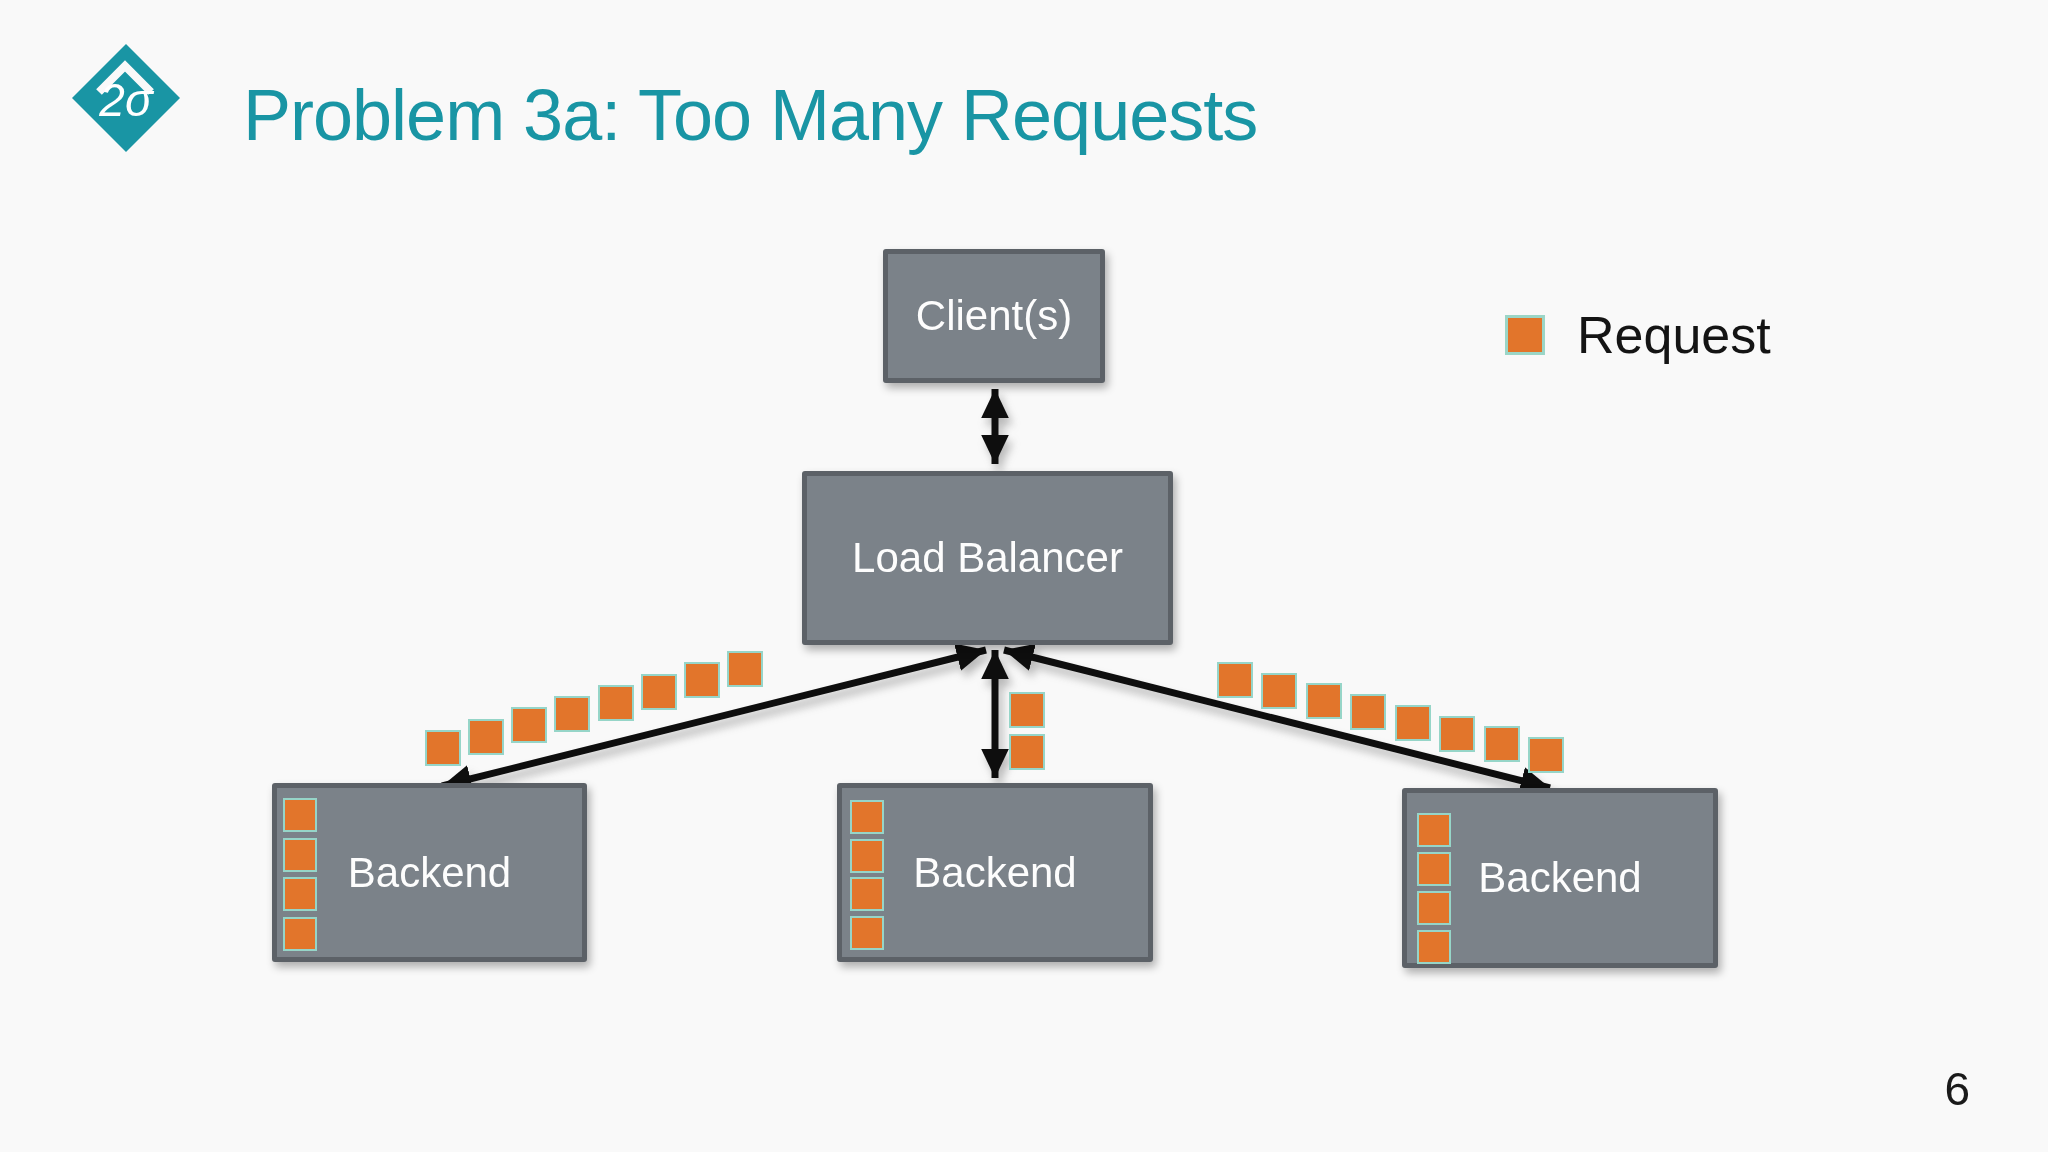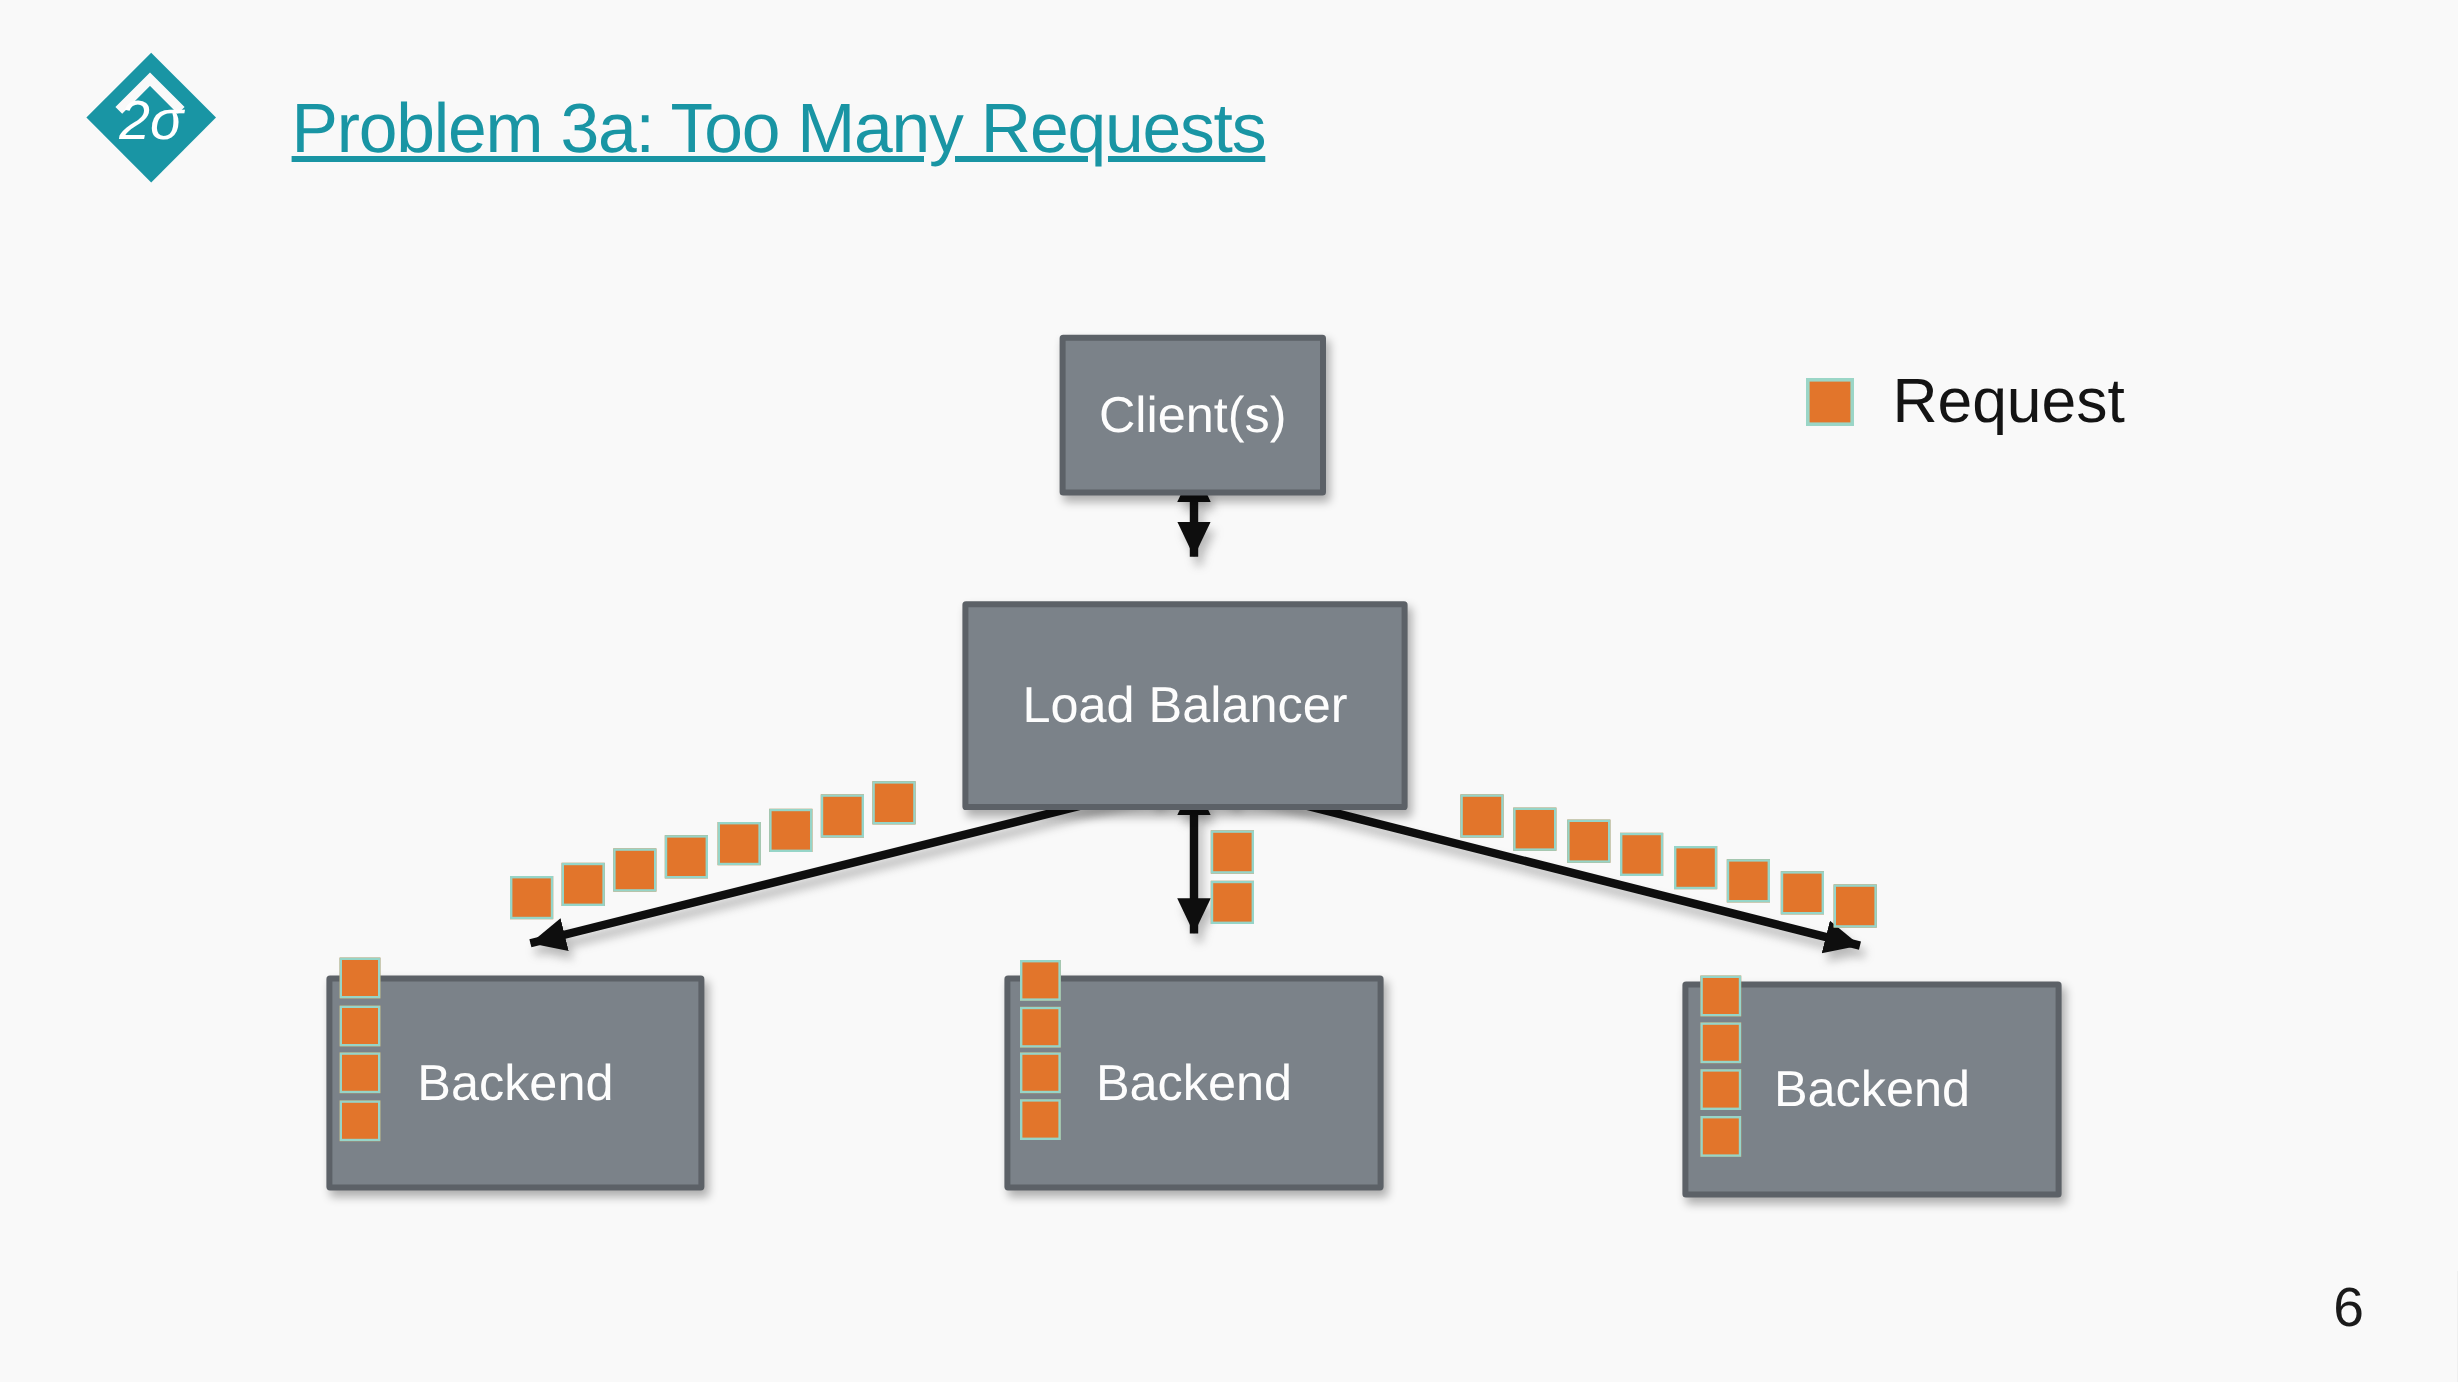--- a/index.html
+++ b/index.html
@@ -7,36 +7,36 @@
     position:relative;
     width:2048px;height:1152px;
     background:#f9f9f9;
     overflow:hidden;
     font-family:"Liberation Sans",sans-serif;
   }
   
   .logo{position:absolute;left:66px;top:36px;width:120px;height:130px;}
   .title{
     position:absolute;left:243px;top:78px;
-    font-size:58px;line-height:1.05;
-    color:#1995a4;letter-spacing:-1px;white-space:nowrap;text-decoration:underline;
+    font-size:72px;line-height:1.05;
+    color:#1995a4;letter-spacing:-1px;white-space:nowrap;
   }
   
   .legend{position:absolute;left:1505px;top:305px;display:flex;align-items:center;gap:32px;}
   .legend-swatch{
     width:34px;height:34px;background:#e2752b;border:3px solid #9bd6c7;
   }
   .legend-label{font-size:52px;color:#141414;}
   
   .node{
     position:absolute;
     background:#7b8289;border:5px solid #5c6167;border-radius:3px;
     box-shadow:3px 5px 8px rgba(0,0,0,0.30);
     display:flex;align-items:center;justify-content:center;
-    color:#ffffff;box-sizing:border-box;margin-top:30px;
+    color:#ffffff;box-sizing:border-box;
   }
   .node-label{font-size:42px;color:#fdfdfd;}
   #node-clients{left:883px;top:249px;width:222px;height:134px;}
   #node-lb{left:802px;top:471px;width:371px;height:174px;}
   #node-backend-left{left:272px;top:783px;width:315px;height:179px;}
   #node-backend-middle{left:837px;top:783px;width:316px;height:179px;}
   #node-backend-right{left:1402px;top:788px;width:316px;height:180px;}
   
   .req{
     position:absolute;

